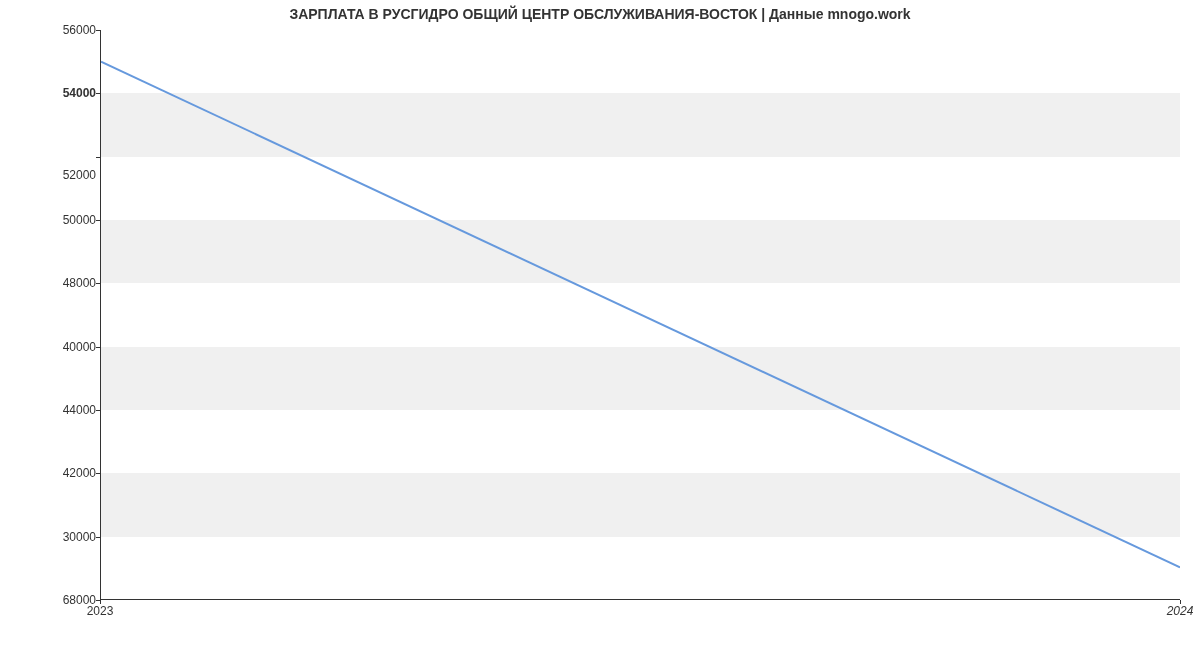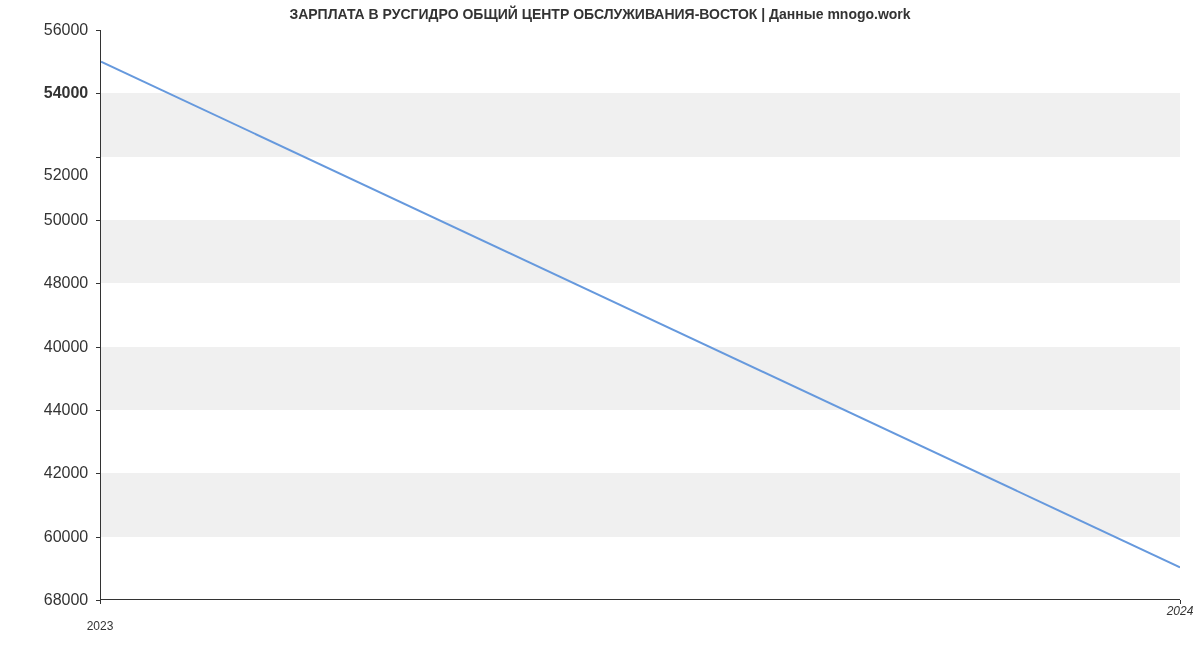--- a/index.html
+++ b/index.html
@@ -46,23 +46,23 @@
     position: absolute;
     left: 0;
     top: 0;
     width: 100%;
     height: 100%;
   }
   .y-tick {
     position: absolute;
     right: 1104px; 
     transform: translateY(-50%);
-    font-size: 16px;
+    font-size: 12px;
     color: #333;
-    text-align: center;
+    text-align: right;
     width: 60px;
   }
   .y-tick-mark {
     position: absolute;
     left: 96px;
     width: 4px;
     height: 1px;
     background: #333;
   }
   .x-tick {
@@ -80,42 +80,42 @@
     background: #333;
   }
 </style>
 </head>
 <body>
 
 <div class="chart-container">
   <div class="chart-title">ЗАРПЛАТА В  РУСГИДРО ОБЩИЙ ЦЕНТР ОБСЛУЖИВАНИЯ-ВОСТОК | Данные mnogo.work</div>
 
   <div class="y-tick" style="top:600px;">68000</div>
-  <div class="y-tick" style="top:536.67px;">60000</div>
+  <div class="y-tick" style="top:536.67px;">30000</div>
   <div class="y-tick" style="top:473.33px;">42000</div>
   <div class="y-tick" style="top:410px;">44000</div>
   <div class="y-tick" style="top:346.67px;">40000</div>
   <div class="y-tick" style="top:283.33px;">48000</div>
   <div class="y-tick" style="top:220px;">50000</div>
   <div class="y-tick" style="top:175px;">52000</div>
   <div class="y-tick" style="top:93.33px;font-weight:bold;">54000</div>
   <div class="y-tick" style="top:30px;">56000</div>
 
   <div class="y-tick-mark" style="top:600px;"></div>
   <div class="y-tick-mark" style="top:536.67px;"></div>
   <div class="y-tick-mark" style="top:473.33px;"></div>
   <div class="y-tick-mark" style="top:410px;"></div>
   <div class="y-tick-mark" style="top:346.67px;"></div>
   <div class="y-tick-mark" style="top:283.33px;"></div>
   <div class="y-tick-mark" style="top:220px;"></div>
   <div class="y-tick-mark" style="top:156.67px;"></div>
   <div class="y-tick-mark" style="top:93.33px;"></div>
   <div class="y-tick-mark" style="top:30px;"></div>
 
-  <div class="x-tick" style="left:100px;margin-top:15px;">2023</div>
+  <div class="x-tick" style="left:100px;">2023</div>
   <div class="x-tick" style="left:1180px;font-style:italic;">2024</div>
   <div class="x-tick-mark" style="left:100px;"></div>
   <div class="x-tick-mark" style="left:1180px;"></div>
 
   <div class="plot-area">
 
     <div class="band" style="top:443.33px;height:63.33px;"></div>
 
     <div class="band" style="top:316.67px;height:63.33px;"></div>
 

